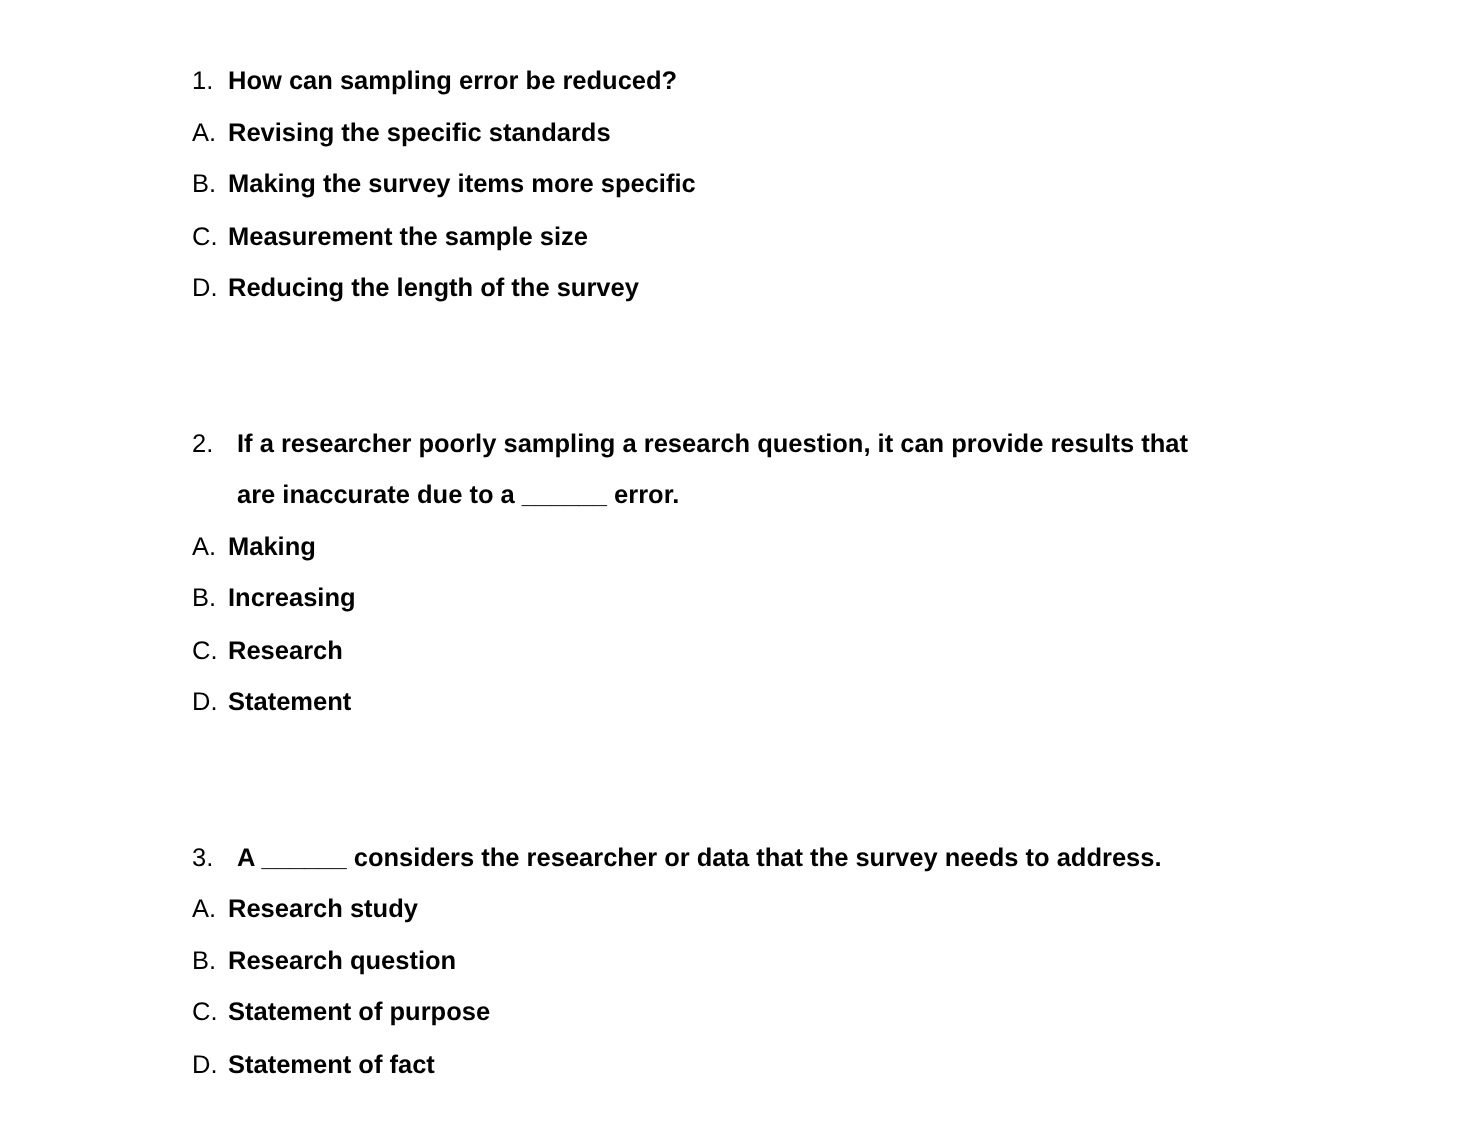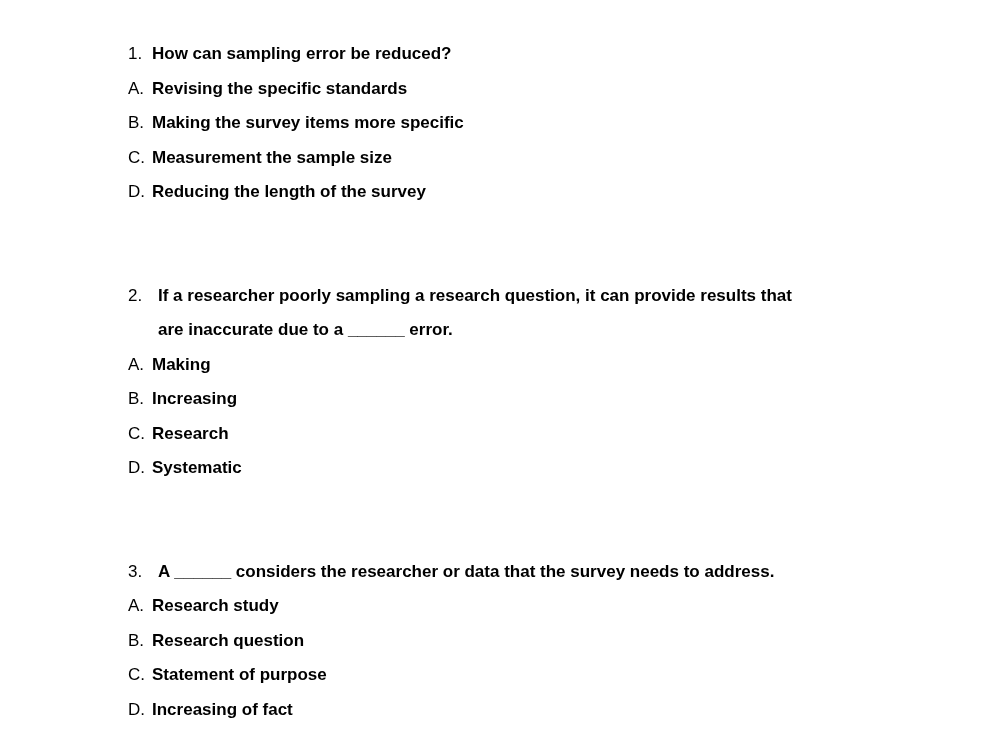--- a/index.html
+++ b/index.html
@@ -85,21 +85,21 @@
     <div class="line">
       <span class="num">B.</span>
       <span class="text">Increasing</span>
     </div>
     <div class="line">
       <span class="num">C.</span>
       <span class="text">Research</span>
     </div>
     <div class="line">
       <span class="num">D.</span>
-      <span class="text">Systematic</span>
+      <span class="text">Statement</span>
     </div>
   </section>
 
   <section class="question-block">
     <div class="line">
       <span class="num num-wide">3.</span>
       <span class="text">A ______ considers the researcher or data that the survey needs to address.</span>
     </div>
     <div class="line">
       <span class="num">A.</span>
@@ -108,17 +108,17 @@
     <div class="line">
       <span class="num">B.</span>
       <span class="text">Research question</span>
     </div>
     <div class="line">
       <span class="num">C.</span>
       <span class="text">Statement of purpose</span>
     </div>
     <div class="line">
       <span class="num">D.</span>
-      <span class="text">Increasing of fact</span>
+      <span class="text">Statement of fact</span>
     </div>
   </section>
 
 </div>
 
 </body></html>

